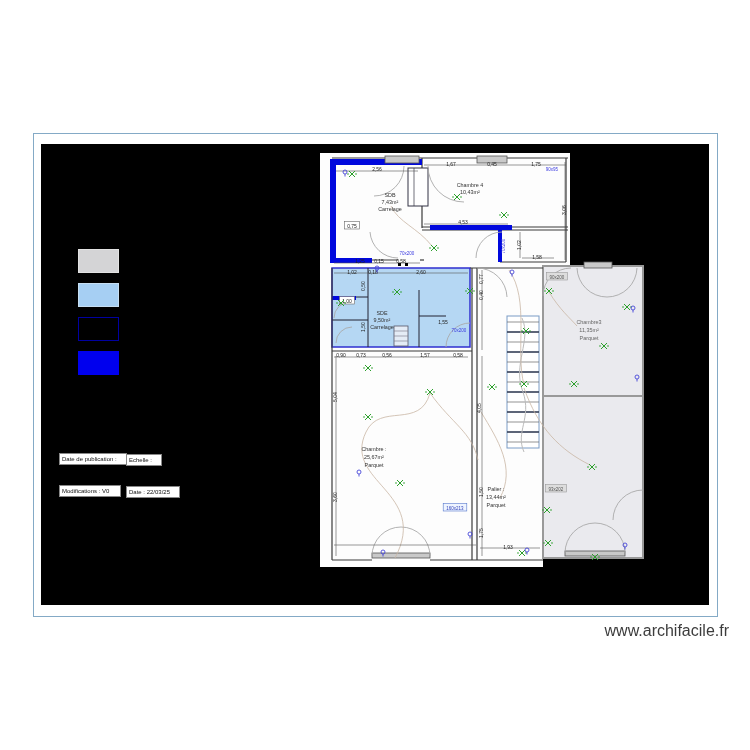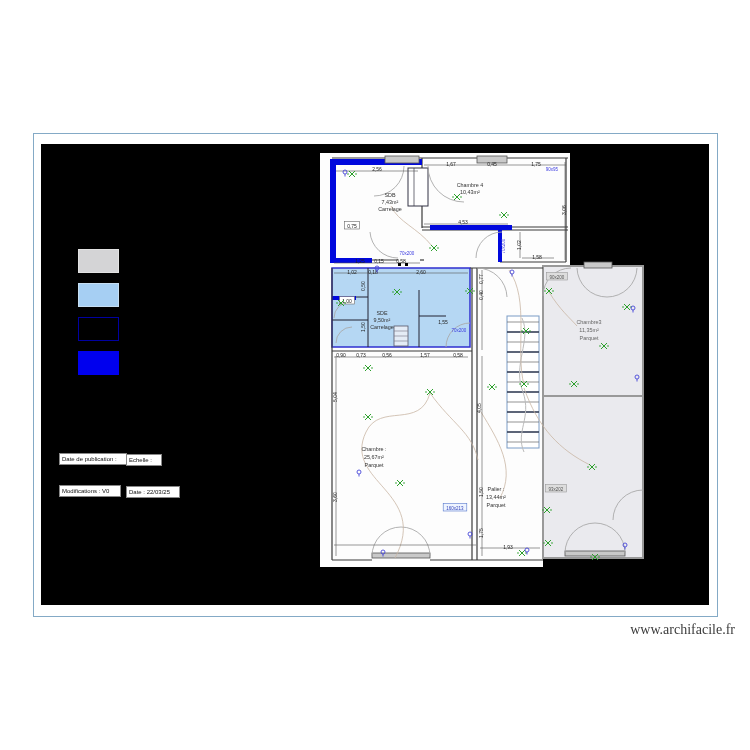--- a/index.html
+++ b/index.html
@@ -5,21 +5,21 @@
   html,body{margin:0;padding:0;background:#ffffff;}
   #stage{position:relative;width:750px;height:750px;background:#ffffff;overflow:hidden;
          font-family:"Liberation Sans",sans-serif;}
   #page{position:absolute;left:33px;top:133px;width:683px;height:482px;
         background:#ffffff;border:1px solid #84aac6;}
   #blackboard{position:absolute;left:7px;top:10px;width:668px;height:461px;background:#000000;}
   #legend{position:absolute;left:37px;top:105px;display:flex;flex-direction:column;gap:10px;}
   .swatch{width:39px;height:22px;border:1px solid;}
   .infobox{position:absolute;background:#ffffff;border:1px solid #888;color:#111;
            font-size:6px;line-height:10px;padding:0 2px;white-space:nowrap;overflow:hidden;}
-  #watermark{position:absolute;right:15px;top:622px;font-size:14px;color:#3c3c3c;font-family:Liberation Serif, serif;}
+  #watermark{position:absolute;right:21px;top:622px;font-size:16px;color:#3c3c3c;}
   svg text{font-family:"Liberation Sans",sans-serif;}
   .roomname{font-size:5.4px;fill:#333;}
   .roomname.gray{fill:#666;}
 </style>
 </head>
 <body>
 
 <div id="stage">
   <div id="page">
     <div id="blackboard">

